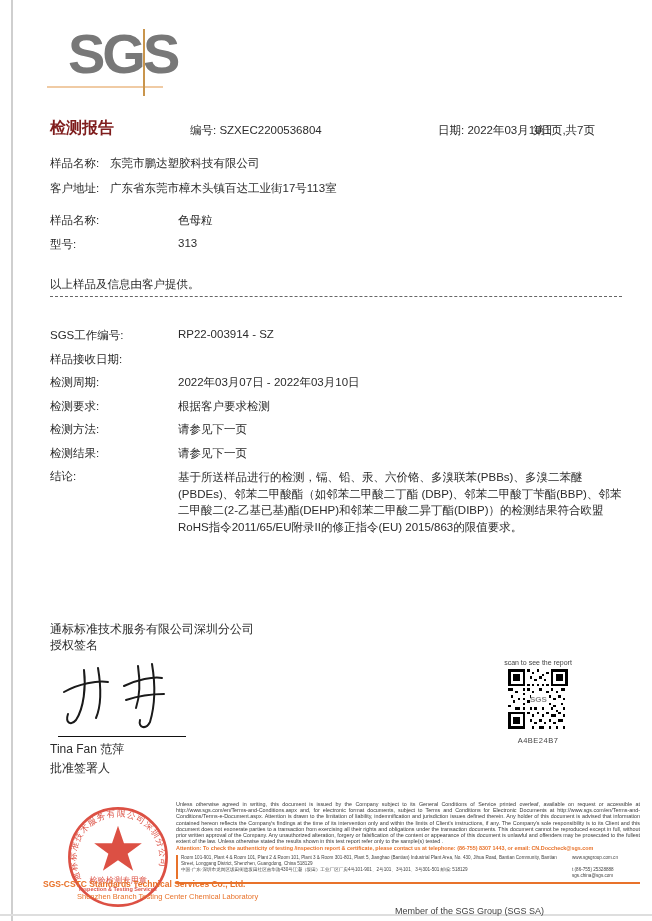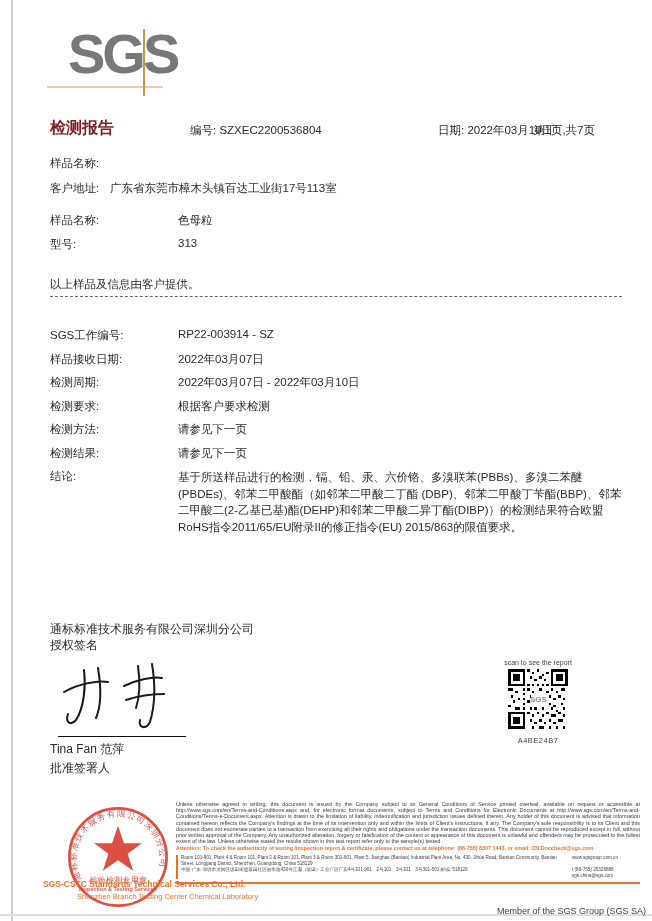--- a/index.html
+++ b/index.html
@@ -57,41 +57,42 @@
   .footer-co2{position:absolute;left:47px;top:892px;font-size:7.5px;color:#e8722a;padding-left:30px;}
 
   .legal-block{position:absolute;left:176px;top:801px;width:464px;}
   .legal{font-size:5.4px;line-height:6.2px;color:#3a3a3a;text-align:justify;}
   .attention{font-size:5.4px;line-height:6.2px;color:#e8722a;font-weight:bold;margin-top:1px;}
   .addr{margin-top:3px;border-left:2px solid #e8722a;padding-left:3px;}
   .addr-row{display:flex;justify-content:space-between;font-size:4.6px;line-height:6px;color:#444;}
   .addr-main{flex:0 0 385px;}
   .addr-side{flex:1;text-align:left;padding-left:6px;}
   .orange-rule{margin-top:3px;height:2px;background:#e8722a;}
-  .member{position:absolute;left:0;top:906px;width:646px;text-align:right;font-size:9px;color:#3f3f3f;}
+  .member{position:absolute;left:0;top:906px;width:544px;text-align:right;font-size:9px;color:#3f3f3f;}
 </style>
 </head>
 <body>
 
 <div class="page">
   <div class="scan-edge-left"></div>
   <div class="scan-edge-bottom"></div>
 
   <div class="logo">SGS</div>
   <div class="logo-hline"></div>
   <div class="logo-vline"></div>
 
   <div class="hdr-title">检测报告</div>
   <div class="hdr-no">编号: SZXEC2200536804</div>
   <div class="hdr-date">日期: 2022年03月10日</div>
   <div class="hdr-page">第1页,共7页</div>
 
   <div class="block client">
     <div class="r">
       <span class="lbl">样品名称:</span>
+      <span class="val">东莞市鹏达塑胶科技有限公司</span>
     </div>
     <div class="r">
       <span class="lbl">客户地址:</span>
       <span class="val">广东省东莞市樟木头镇百达工业街17号113室</span>
     </div>
   </div>
 
   <div class="block sample">
     <div class="r">
       <span class="lblw">样品名称:</span>
@@ -106,21 +107,20 @@
   <div class="note">以上样品及信息由客户提供。</div>
   <div class="dashes"></div>
 
   <div class="block work">
     <div class="r">
       <span class="lblw">SGS工作编号:</span>
       <span class="val">RP22-003914 - SZ</span>
     </div>
     <div class="r">
       <span class="lblw">样品接收日期:</span>
-      <span class="val">2022年03月07日</span>
     </div>
     <div class="r">
       <span class="lblw">检测周期:</span>
       <span class="val">2022年03月07日 - 2022年03月10日</span>
     </div>
     <div class="r">
       <span class="lblw">检测要求:</span>
       <span class="val">根据客户要求检测</span>
     </div>
     <div class="r">

